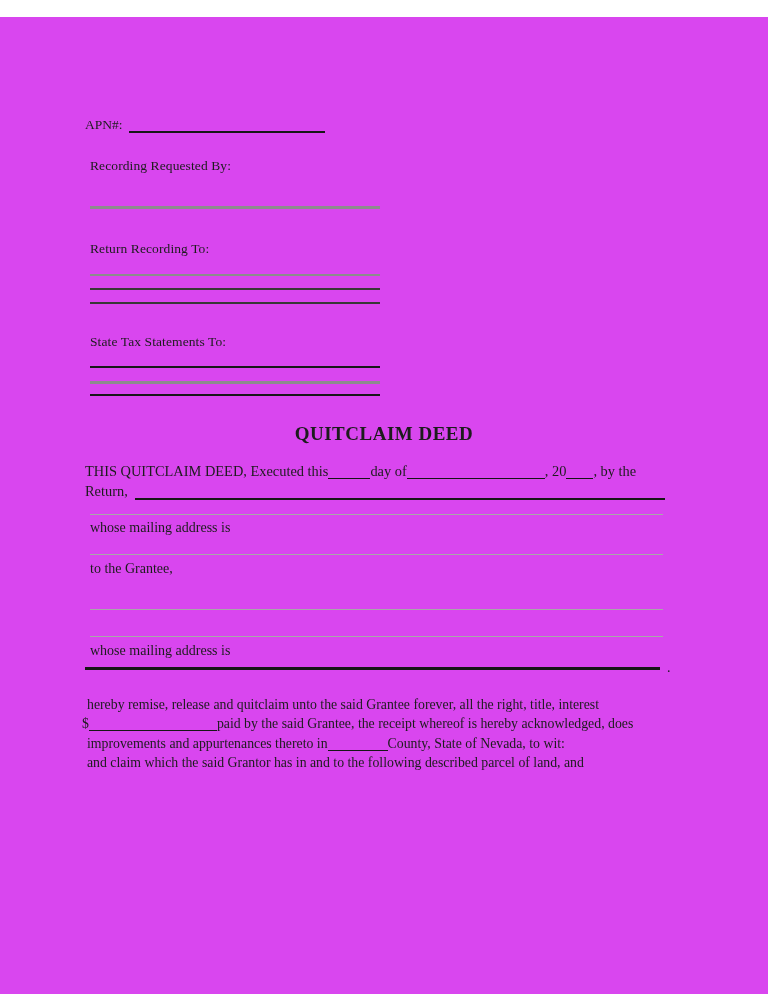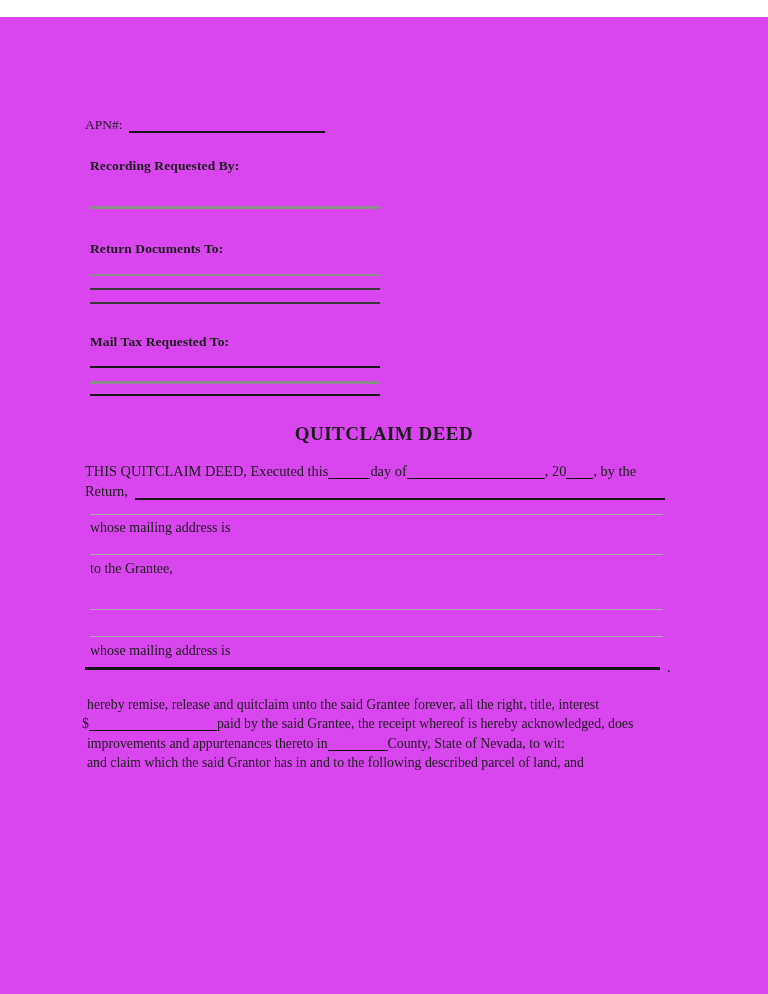--- a/index.html
+++ b/index.html
@@ -6,21 +6,21 @@
   .page{
     position:relative;
     width:768px;height:994px;
     background:#d946ef;
     font-family:"Liberation Serif","DejaVu Serif",serif;
     color:#1c1c1c;
     overflow:hidden;
     margin-top:17px;
   }
   .abs{position:absolute;}
-  .label-bold{font-weight:bold;font-size:13.5px;letter-spacing:0.1px;}
+  .label-bold{font-weight:normal;font-size:13.5px;letter-spacing:0.1px;}
   .body-text{font-size:14px;}
   .nowrap{white-space:nowrap;}
   .rule{position:absolute;}
   .rule-dark{background:#161616;}
   .rule-gray{background:#8c8c8c;}
   .rule-mid{background:#383838;}
   .hairline{background:#a8a8a8;}
 
   
   .blank{
@@ -63,26 +63,26 @@
 <div class="page">
 
   <div class="abs apn-row">
     <span class="apn-label">APN#:</span>
     <span class="apn-line"></span>
   </div>
 
   <div class="abs label-bold" style="left:90px;top:141px;">Recording Requested By:</div>
   <div class="rule rule-gray" style="left:90px;top:189px;width:290px;height:2.5px;"></div>
 
-  <div class="abs label-bold" style="left:90px;top:224px;">Return Documents To:</div>
+  <div class="abs label-bold" style="left:90px;top:224px;">Return Recording To:</div>
   <div class="rule rule-gray" style="left:90px;top:257px;width:290px;height:2px;"></div>
   <div class="rule rule-mid" style="left:90px;top:271px;width:290px;height:2px;"></div>
   <div class="rule rule-mid" style="left:90px;top:285px;width:290px;height:2px;"></div>
 
-  <div class="abs label-bold" style="left:90px;top:317px;">Mail Tax Requested To:</div>
+  <div class="abs label-bold" style="left:90px;top:317px;">State Tax Statements To:</div>
   <div class="rule rule-dark" style="left:90px;top:349px;width:290px;height:1.5px;"></div>
   <div class="rule rule-gray" style="left:90px;top:364px;width:290px;height:3px;"></div>
   <div class="rule rule-dark" style="left:90px;top:377px;width:290px;height:1.5px;"></div>
 
   <div class="abs deed-title">QUITCLAIM DEED</div>
 
   <div class="abs intro-line1 nowrap">
     <span>THIS QUITCLAIM DEED, Executed this</span><span class="blank day-blank"></span><span>day of</span><span class="blank month-blank"></span><span>, 20</span><span class="blank year-blank"></span><span>, by the</span>
   </div>
 

